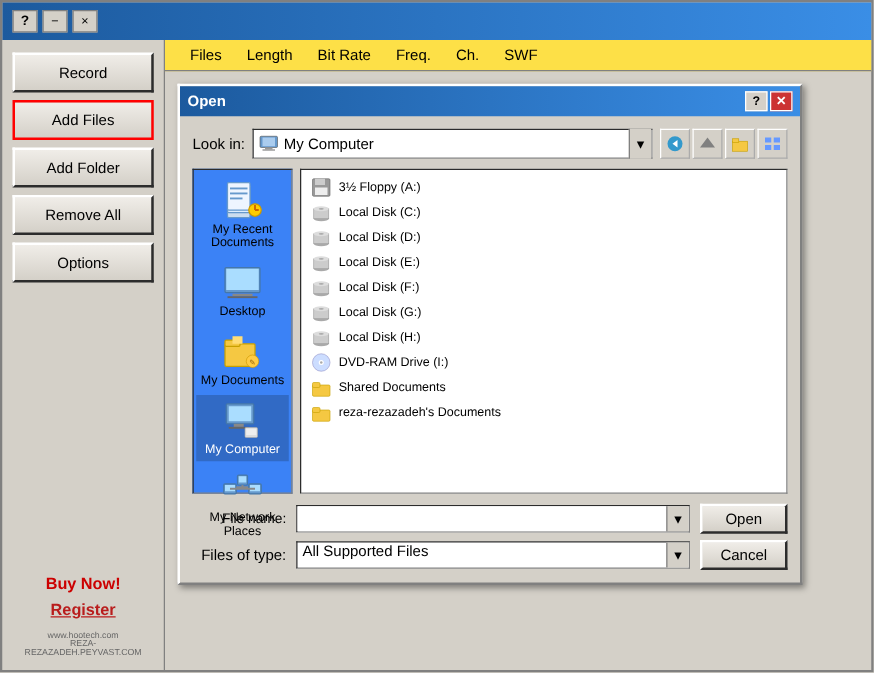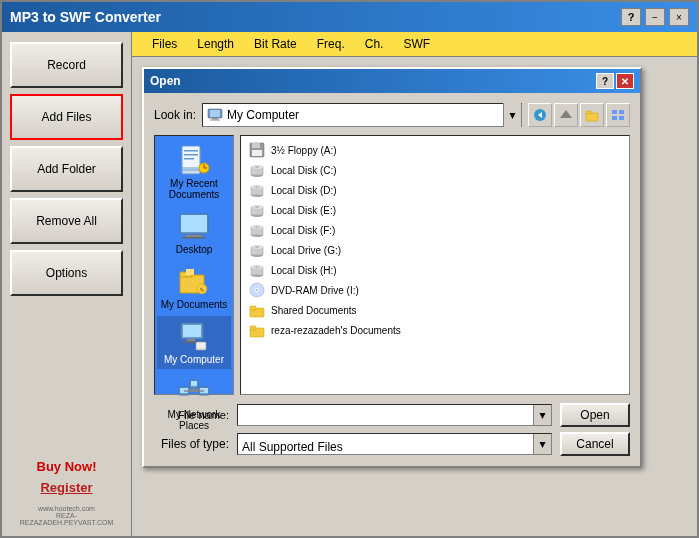--- a/index.html
+++ b/index.html
@@ -72,21 +72,21 @@
       display: flex;
       flex-direction: column;
       align-items: center;
       padding: 10px 8px;
       gap: 6px;
       border-right: 1px solid #808080;
     }
 
     .sidebar-btn {
       width: 100%;
-      height: 46px;
+      height: 32px;
       background: linear-gradient(to bottom, #f0ede8, #d4d0c8);
       border: 2px outset #fff;
       border-right-color: #808080;
       border-bottom-color: #808080;
       cursor: pointer;
       font-size: 12px;
       color: #000;
       text-align: center;
     }
 
@@ -328,21 +328,20 @@
       flex-direction: column;
       flex: 1;
     }
   </style>
 </head>
 <body>
 
 <div class="main-window">
 
   <div class="title-bar">
-    <span class="title-bar-title">MP3 to SWF Converter</span>
     <div class="title-bar-controls">
       <div class="title-btn title-btn-help">?</div>
       <div class="title-btn">−</div>
       <div class="title-btn">×</div>
     </div>
   </div>
 
   <div class="main-content">
 
     <div class="sidebar">
@@ -540,21 +539,21 @@
                     <span class="file-item-name">Local Disk (F:)</span>
                   </div>
 
                   <div class="file-item">
                     <svg width="16" height="16" viewBox="0 0 16 16">
                       <ellipse cx="8" cy="13" rx="6" ry="2" fill="#aaa"></ellipse>
                       <rect x="2" y="5" width="12" height="8" fill="#ccc" stroke="#999" stroke-width="0.5"></rect>
                       <ellipse cx="8" cy="5" rx="6" ry="2" fill="#ddd"></ellipse>
                       <ellipse cx="8" cy="5" rx="2" ry="0.7" fill="#aaa"></ellipse>
                     </svg>
-                    <span class="file-item-name">Local Drive (G:)</span>
+                    <span class="file-item-name">Local Disk (G:)</span>
                   </div>
 
                   <div class="file-item">
                     <svg width="16" height="16" viewBox="0 0 16 16">
                       <ellipse cx="8" cy="13" rx="6" ry="2" fill="#aaa"></ellipse>
                       <rect x="2" y="5" width="12" height="8" fill="#ccc" stroke="#999" stroke-width="0.5"></rect>
                       <ellipse cx="8" cy="5" rx="6" ry="2" fill="#ddd"></ellipse>
                       <ellipse cx="8" cy="5" rx="2" ry="0.7" fill="#aaa"></ellipse>
                     </svg>
                     <span class="file-item-name">Local Disk (H:)</span>
@@ -593,21 +592,21 @@
                   <span style="width:75px;font-size:11px;text-align:right;">File name:</span>
                   <div style="display:flex;flex:1;border:1px inset #808080;background:white;height:22px;">
                     <input type="text" style="flex: 1 1 0%; border: none; outline: none; padding: 0px 4px; font-size: 12px; background: white;" value="">
                     <div style="width:18px;background:#d4d0c8;border-left:1px solid #808080;display:flex;align-items:center;justify-content:center;cursor:pointer;">▾</div>
                   </div>
                   <button class="open-btn">Open</button>
                 </div>
 
                 <div style="display:flex;align-items:center;gap:8px;">
                   <span style="width:75px;font-size:12px;text-align:right;">Files of type:</span>
-                  <div style="display:flex;flex:1;border:1px inset #808080;background:white;height:22px;align-items:flex-end;">
+                  <div style="display:flex;flex:1;border:1px inset #808080;background:white;height:22px;align-items:flex-start;">
                     <span style="flex:1;padding:0 4px;font-size:12px;">All Supported Files</span>
                     <div style="width:18px;background:#d4d0c8;border-left:1px solid #808080;height:100%;display:flex;align-items:center;justify-content:center;cursor:pointer;">▾</div>
                   </div>
                   <button class="cancel-btn">Cancel</button>
                 </div>
               </div>
             </div>
           </div>
         </div>
       </div>

